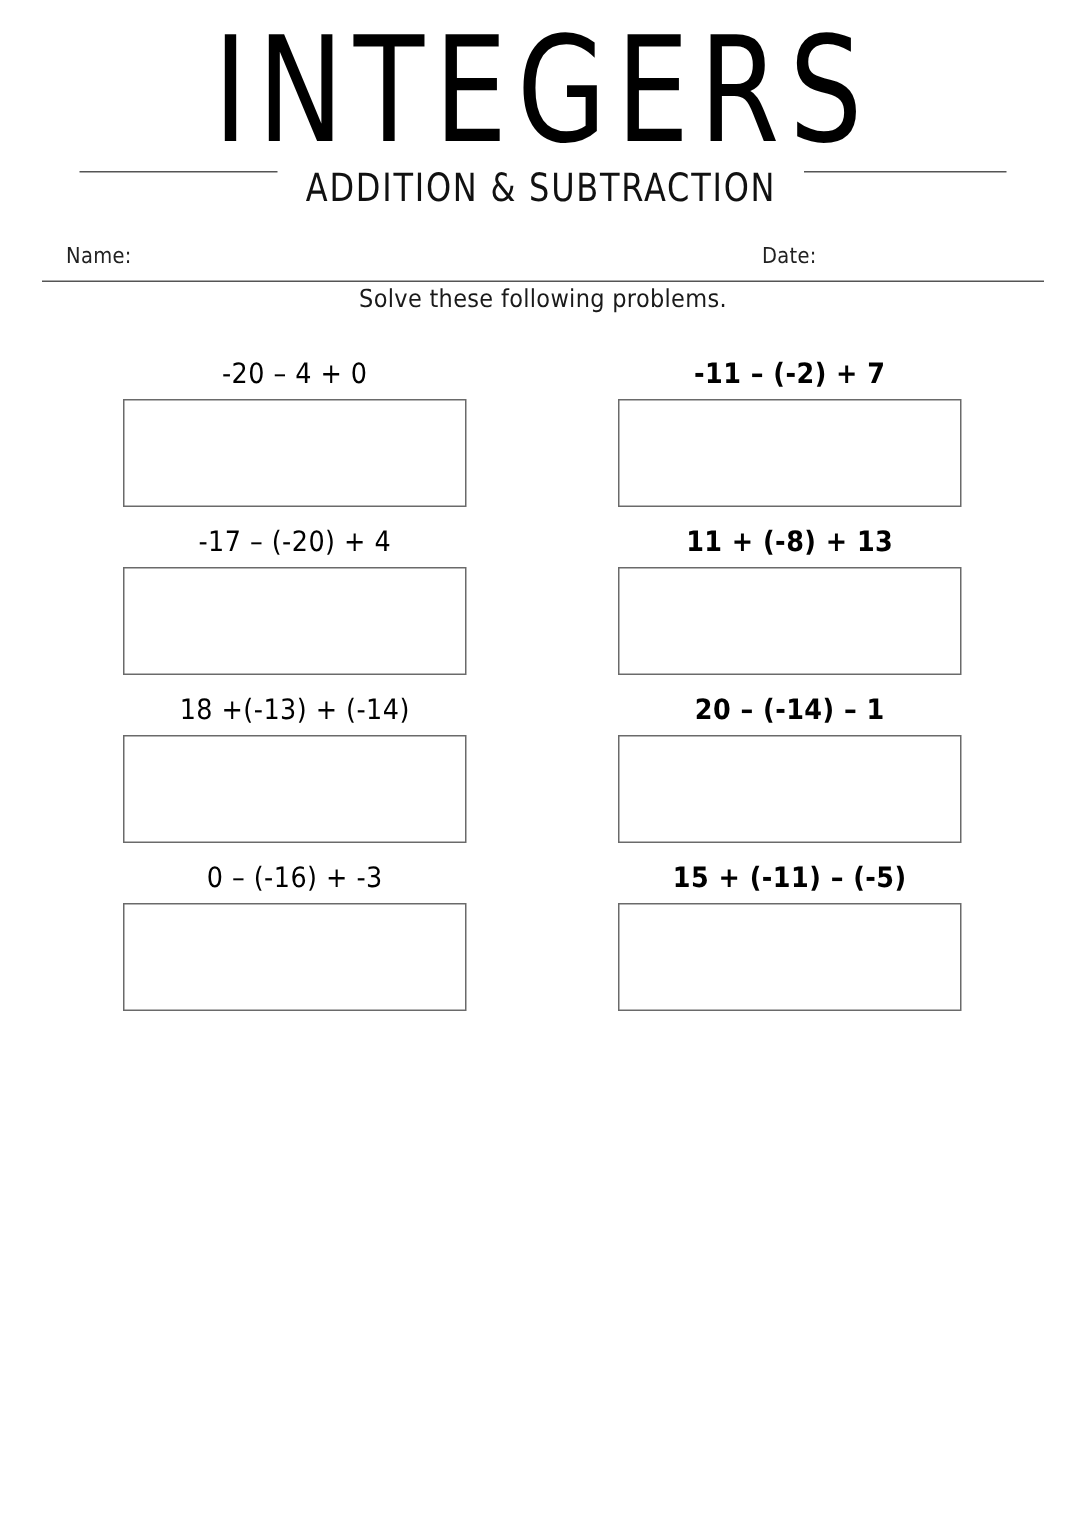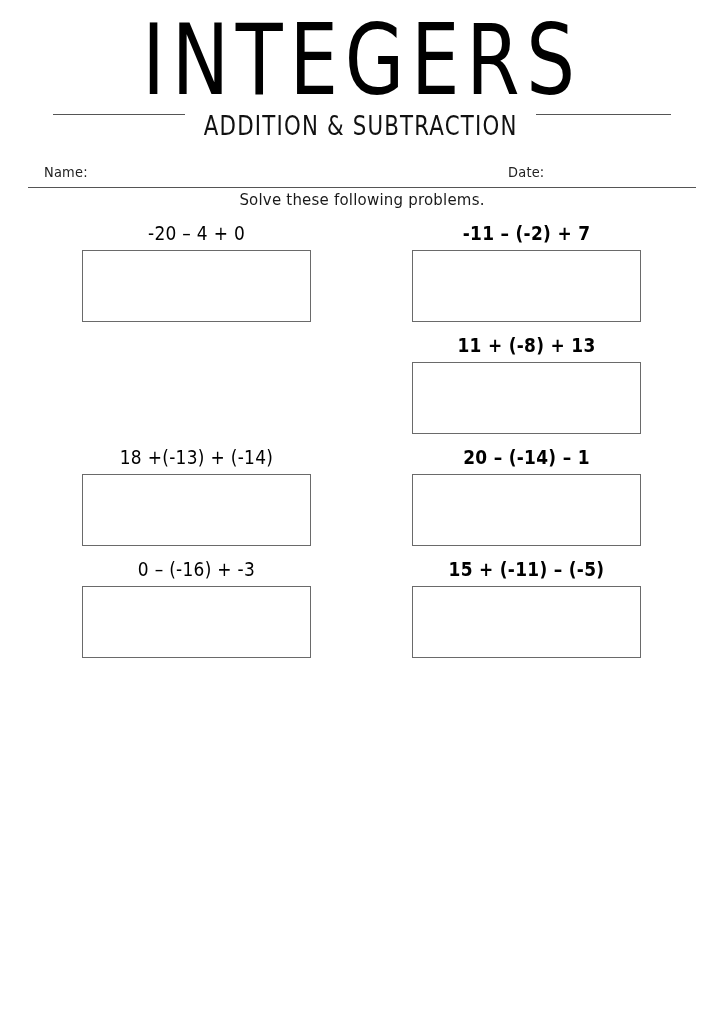--- a/index.html
+++ b/index.html
@@ -116,20 +116,21 @@
     left: 0;
     width: 724px;
   }
   .row {
     position: relative;
     height: 112px;
   }
   .cell {
     position: absolute;
     width: 229px;
+    margin-top: 16px;
   }
   .cell-left  { left: 82px;  }
   .cell-right { left: 412px; font-weight: bold; }
 
   .expr {
     height: 26px;
     text-align: center;
     font-family: "DejaVu Sans", sans-serif;
     font-size: 17px;
     color: #000000;
@@ -177,20 +178,24 @@
       </div>
       <div class="cell cell-right">
         <div class="expr">-11 – (-2) + 7</div>
         <div class="answer-box"></div>
       </div>
     </div>
 
 
 
     <div class="row">
+      <div class="cell cell-left">
+        <div class="expr">-17 – (-20) + 4</div>
+        <div class="answer-box"></div>
+      </div>
       <div class="cell cell-right">
         <div class="expr">11 + (-8) + 13</div>
         <div class="answer-box"></div>
       </div>
     </div>
 
     <div class="row">
       <div class="cell cell-left">
         <div class="expr">18 +(-13) + (-14)</div>
         <div class="answer-box"></div>

